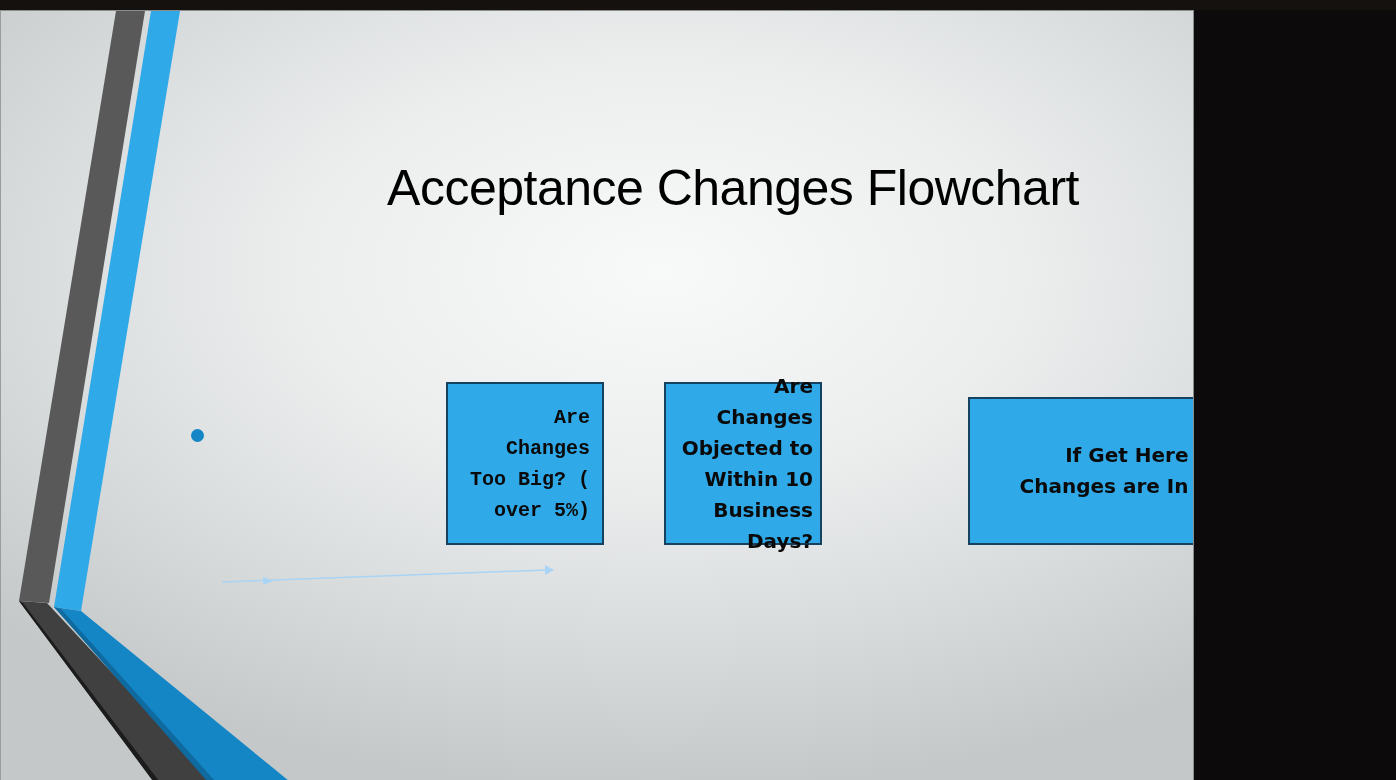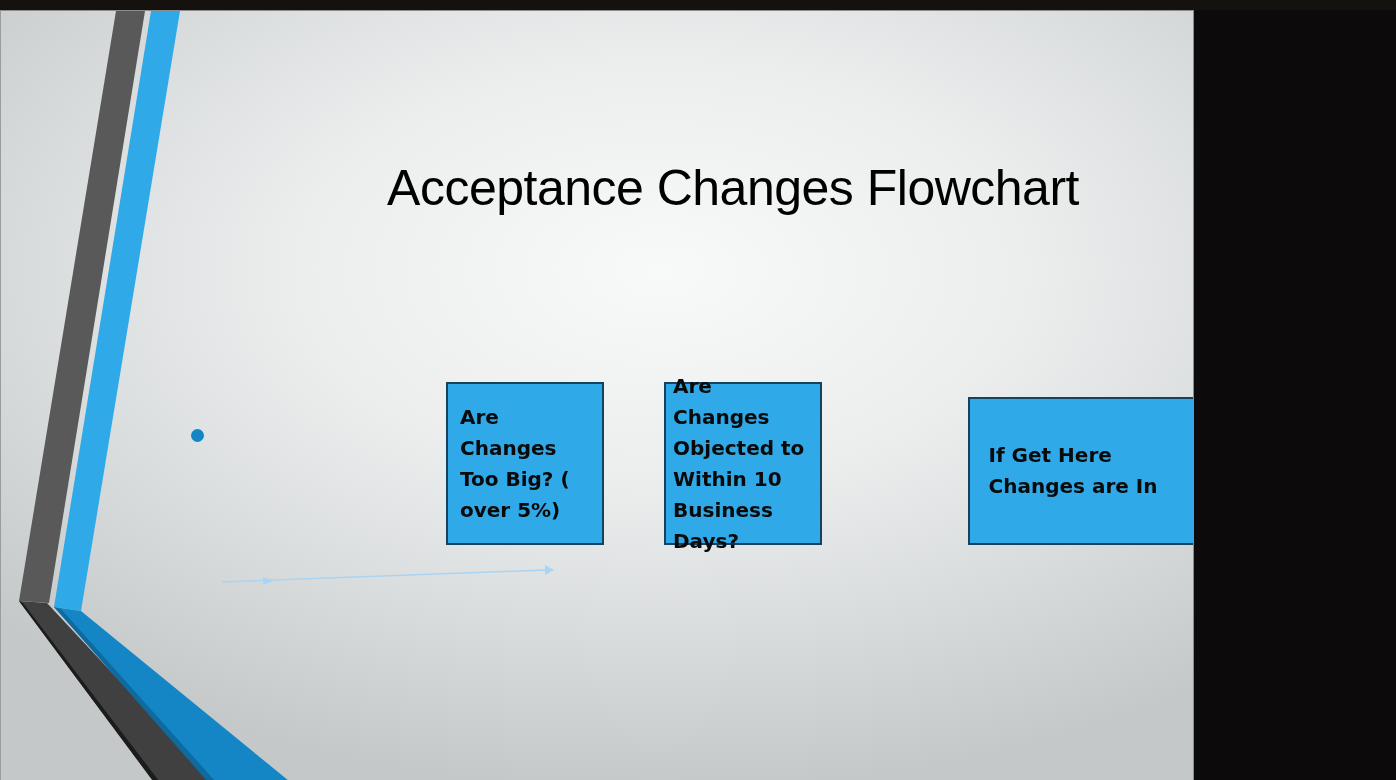--- a/index.html
+++ b/index.html
@@ -51,21 +51,21 @@
       background: #1486c6;
     }
     .box {
       position: absolute;
       background: #2fa9e8;
       border: 2px solid #16415f;
       box-sizing: border-box;
       display: flex;
       align-items: center;
       justify-content: center;
-      text-align: left;
+      text-align: right;
       font-family: "DejaVu Sans", sans-serif;
       font-weight: bold;
       font-size: 20px;
       line-height: 31px;
       color: #0a0a0a;
       overflow: visible;
     }
     .box span.q { color: #ffffff; }
     .box1 { left: 219px; top: 371px; width: 138px; height: 164px; }
     .box2 { left: 445px; top: 371px; width: 158px; height: 163px; }
@@ -97,21 +97,21 @@
     <polygon points="53,596 80,600 288,770 210,770" fill="#1486c6"></polygon>
     <polygon points="53,596 60,598 214,770 206,770" fill="#0f6aa0"></polygon>
   </svg>
 
   <div class="title">Acceptance Changes Flowchart</div>
 
   <div class="bullet"></div>
 
 
   <div class="box box2">
-    <div style="width:130px;">Are Changes Too Big?  ( over 5%)</div>
+    <div style="width:130px;font-family:Liberation Mono, monospace;">Are Changes Too Big?  ( over 5%)</div>
   </div>
 
   <div class="box box3">
     <div style="width:140px;">Are Changes Objected to Within 10 Business Days?</div>
   </div>
 
   <div class="box box4">
     <div style="width:200px;">If Get Here Changes are In</div>
   </div>
 

